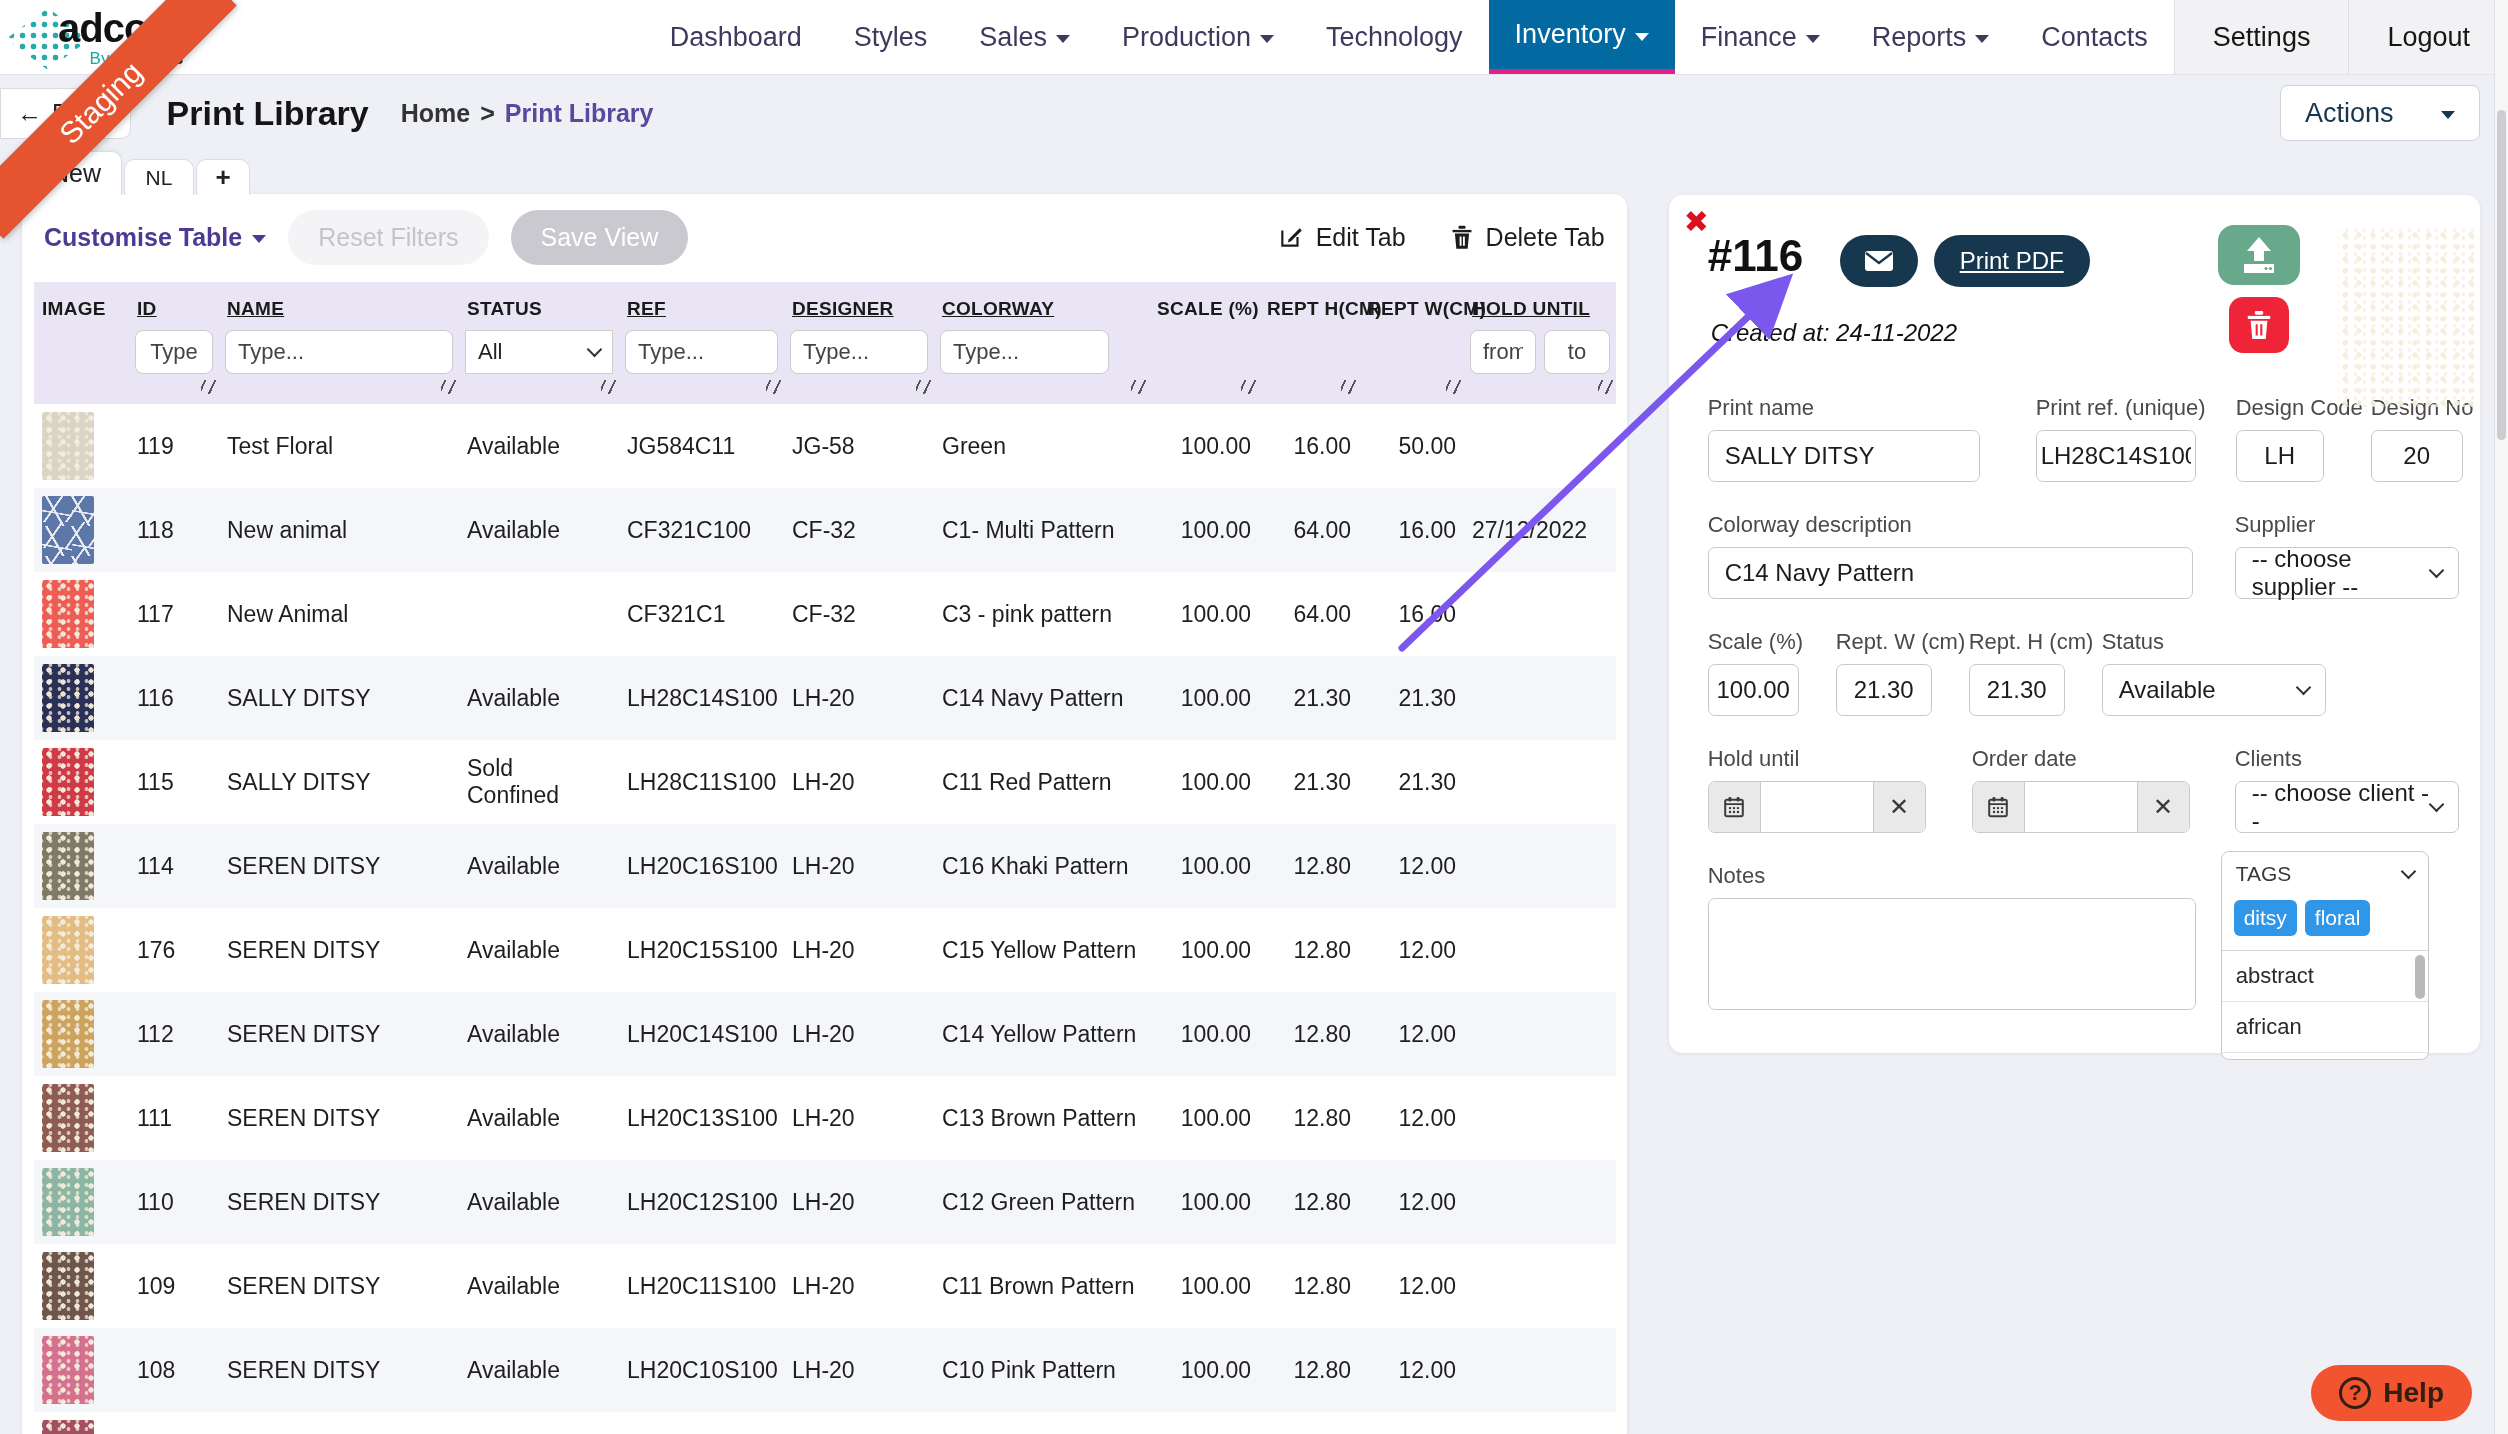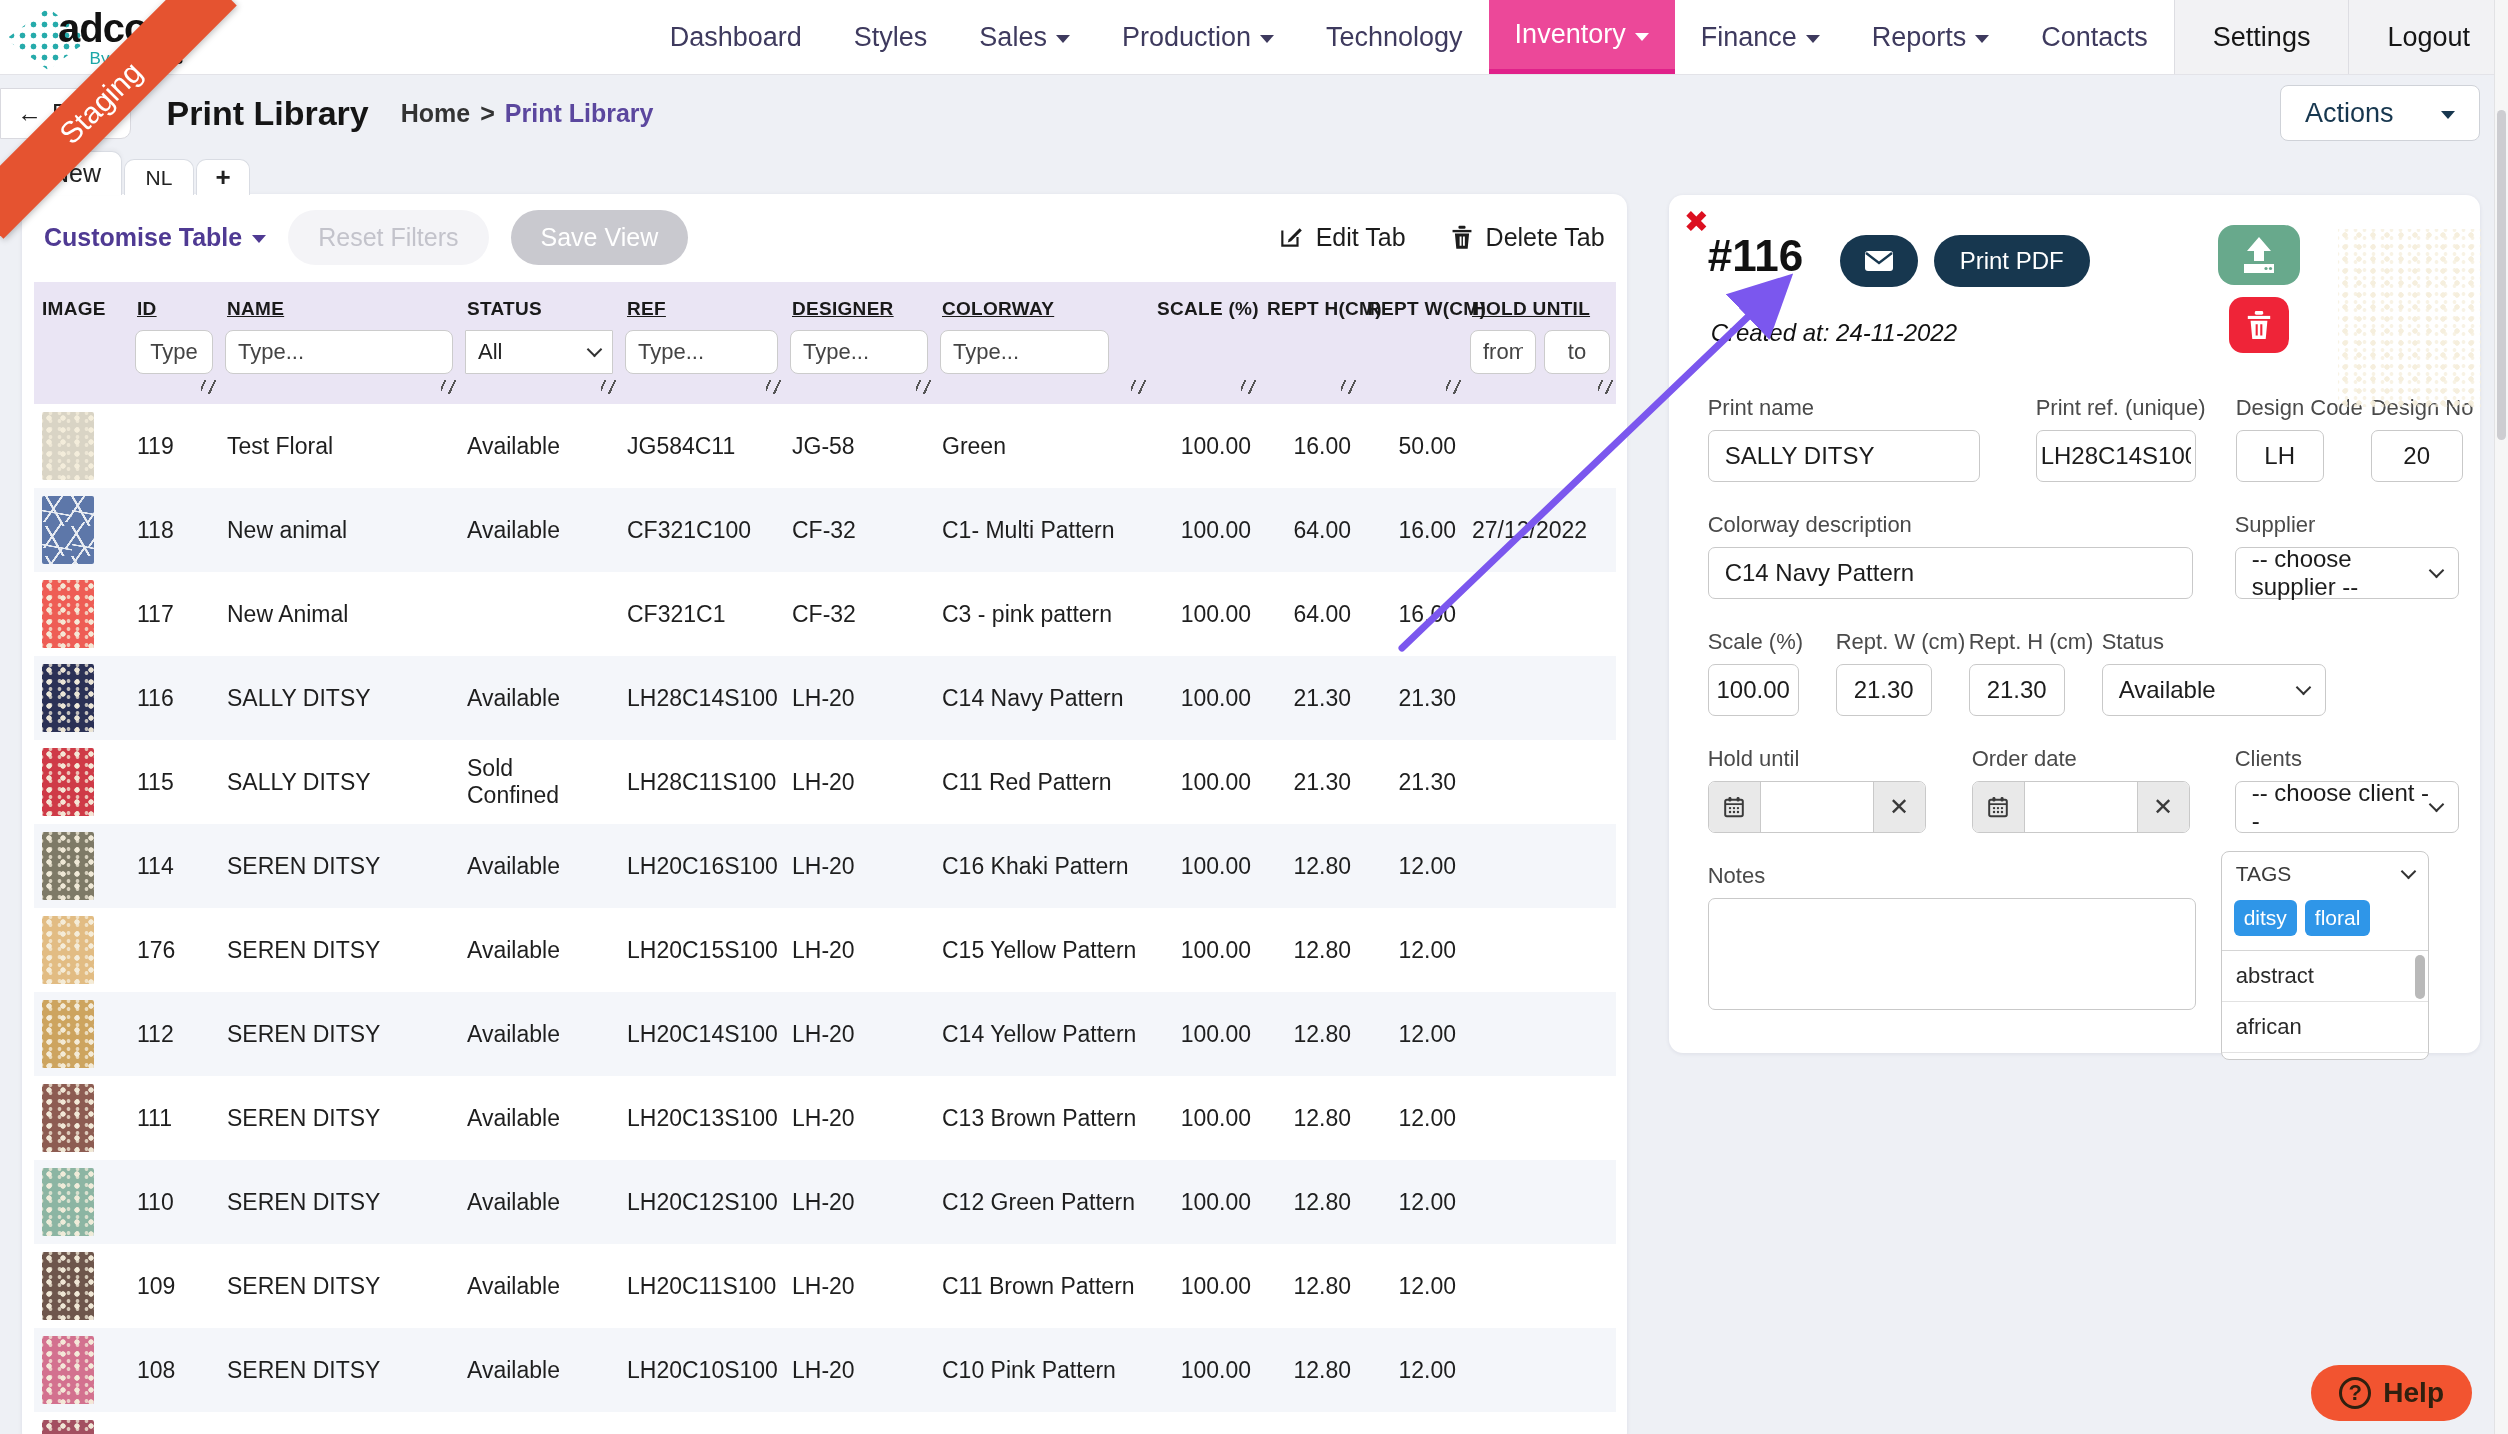--- a/index.html
+++ b/index.html
@@ -12,21 +12,21 @@
   .logo-dots { position:absolute; left:6px; top:8px; width:84px; height:62px;
      background:radial-gradient(circle,#1ba7a7 2.6px,transparent 3.2px); background-size:11px 11px;
      clip-path:polygon(50% 0,100% 50%,50% 100%,0 50%); opacity:.95; }
   .logo-text { position:relative; line-height:1; }
   .logo-main { font-size:40px; font-weight:bold; color:#121212; letter-spacing:-1px; }
   .logo-sub { font-size:17px; margin-top:2px; text-align:right; }
   .logo-sub .by { color:#1ba7a7; }
   .logo-sub .fab { color:#111; font-weight:bold; }
   .nav-items { display:flex; align-items:stretch; margin-left:auto;text-align:right; }
   .nav-item { display:flex; align-items:center; gap:9px; padding:0 26px; font-size:27px; color:#3e3a5e; cursor:pointer; text-decoration:none; white-space:nowrap; }
-  .nav-item.active { background:#ec4899; color:#fff; border-bottom:5px solid #e0218a; }
+  .nav-item.active { background:#0369a1; color:#fff; border-bottom:5px solid #e0218a; }
   .caret { width:0; height:0; border-left:7px solid transparent; border-right:7px solid transparent; border-top:8px solid currentColor; margin-top:4px; }
   .nav-side { display:flex; align-items:center; padding:0 38px; font-size:27px; color:#161616; background:#f2f2f4; border-left:1px solid #dddde2; cursor:pointer; }
 
   
   .ribbon { position:absolute; top:76px; left:-64px; width:330px; height:54px; background:#e55330;
     transform:rotate(-45deg); z-index:60; display:flex; align-items:center; justify-content:center;
     color:#fff; font-size:30px; box-shadow:0 2px 6px rgba(0,0,0,.25); }
 
   
   .page-header { height:76px; display:flex; align-items:center; padding:0 28px 0 0; position:relative; }
@@ -83,21 +83,21 @@
   .dots { background-image:radial-gradient(circle,rgba(245,238,220,.95) 2.4px,transparent 3px),radial-gradient(circle,rgba(245,238,220,.75) 1.6px,transparent 2.2px); background-size:14px 12px,9px 8px; background-position:0 0,4px 5px; }
   .geo { background-image:linear-gradient(60deg,transparent 46%,#e8ecf2 47%,#e8ecf2 52%,transparent 53%),linear-gradient(-55deg,transparent 46%,#e8ecf2 47%,#e8ecf2 52%,transparent 53%),linear-gradient(10deg,transparent 47%,#e8ecf2 48%,#e8ecf2 51%,transparent 52%); background-size:26px 30px,22px 26px,30px 34px; }
 
   
   .detail-card { width:812px; height:858px; position:relative; padding:0 0 0 39px; }
   .close-x { position:absolute; left:15px; top:12px; font-size:30px; font-weight:bold; color:#dc1020; cursor:pointer; line-height:1; }
   .panel-head { position:relative; height:200px; }
   .panel-id { position:absolute; left:0; top:36px; font-size:44px; font-weight:bold; color:#111; }
   .btn-navy { background:#17374f; color:#fff; border:none; border-radius:30px; cursor:pointer; display:flex; align-items:center; justify-content:center; }
   .mail-btn { position:absolute; left:132px; top:40px; width:78px; height:52px; }
-  .printpdf-btn { position:absolute; left:226px; top:40px; height:52px; padding:0 26px; font-size:24px; font-family:inherit; }
+  .printpdf-btn { position:absolute; left:226px; top:40px; height:52px; padding:0 26px; font-size:24px; font-family:inherit;text-decoration:underline; }
   .created-at { position:absolute; left:3px; top:124px; font-size:24px; font-style:italic; color:#111; }
   .upload-btn { position:absolute; left:510px; top:30px; width:82px; height:60px; background:#68a98c; border:none; border-radius:16px; cursor:pointer; display:flex; align-items:center; justify-content:center; }
   .trash-btn { position:absolute; left:521px; top:102px; width:60px; height:56px; background:#ef2438; border:none; border-radius:14px; cursor:pointer; display:flex; align-items:center; justify-content:center; }
   .thumb-lg { position:absolute; left:630px; top:34px; width:143px; height:178px; }
 
   .form-label { font-size:22px; color:#4a4a4a; margin-bottom:9px; white-space:nowrap; }
   .form-row { display:flex; margin-bottom:30px; }
   .fld input, .fld .sel, .fld textarea { border:1px solid #c9c9c9; border-radius:7px; font-size:24px; color:#1c1c1c; font-family:inherit; background:#fff; }
   .fld input { height:52px; padding:0 16px; width:100%; }
   .fld input.center { text-align:center; padding:0 4px; }

